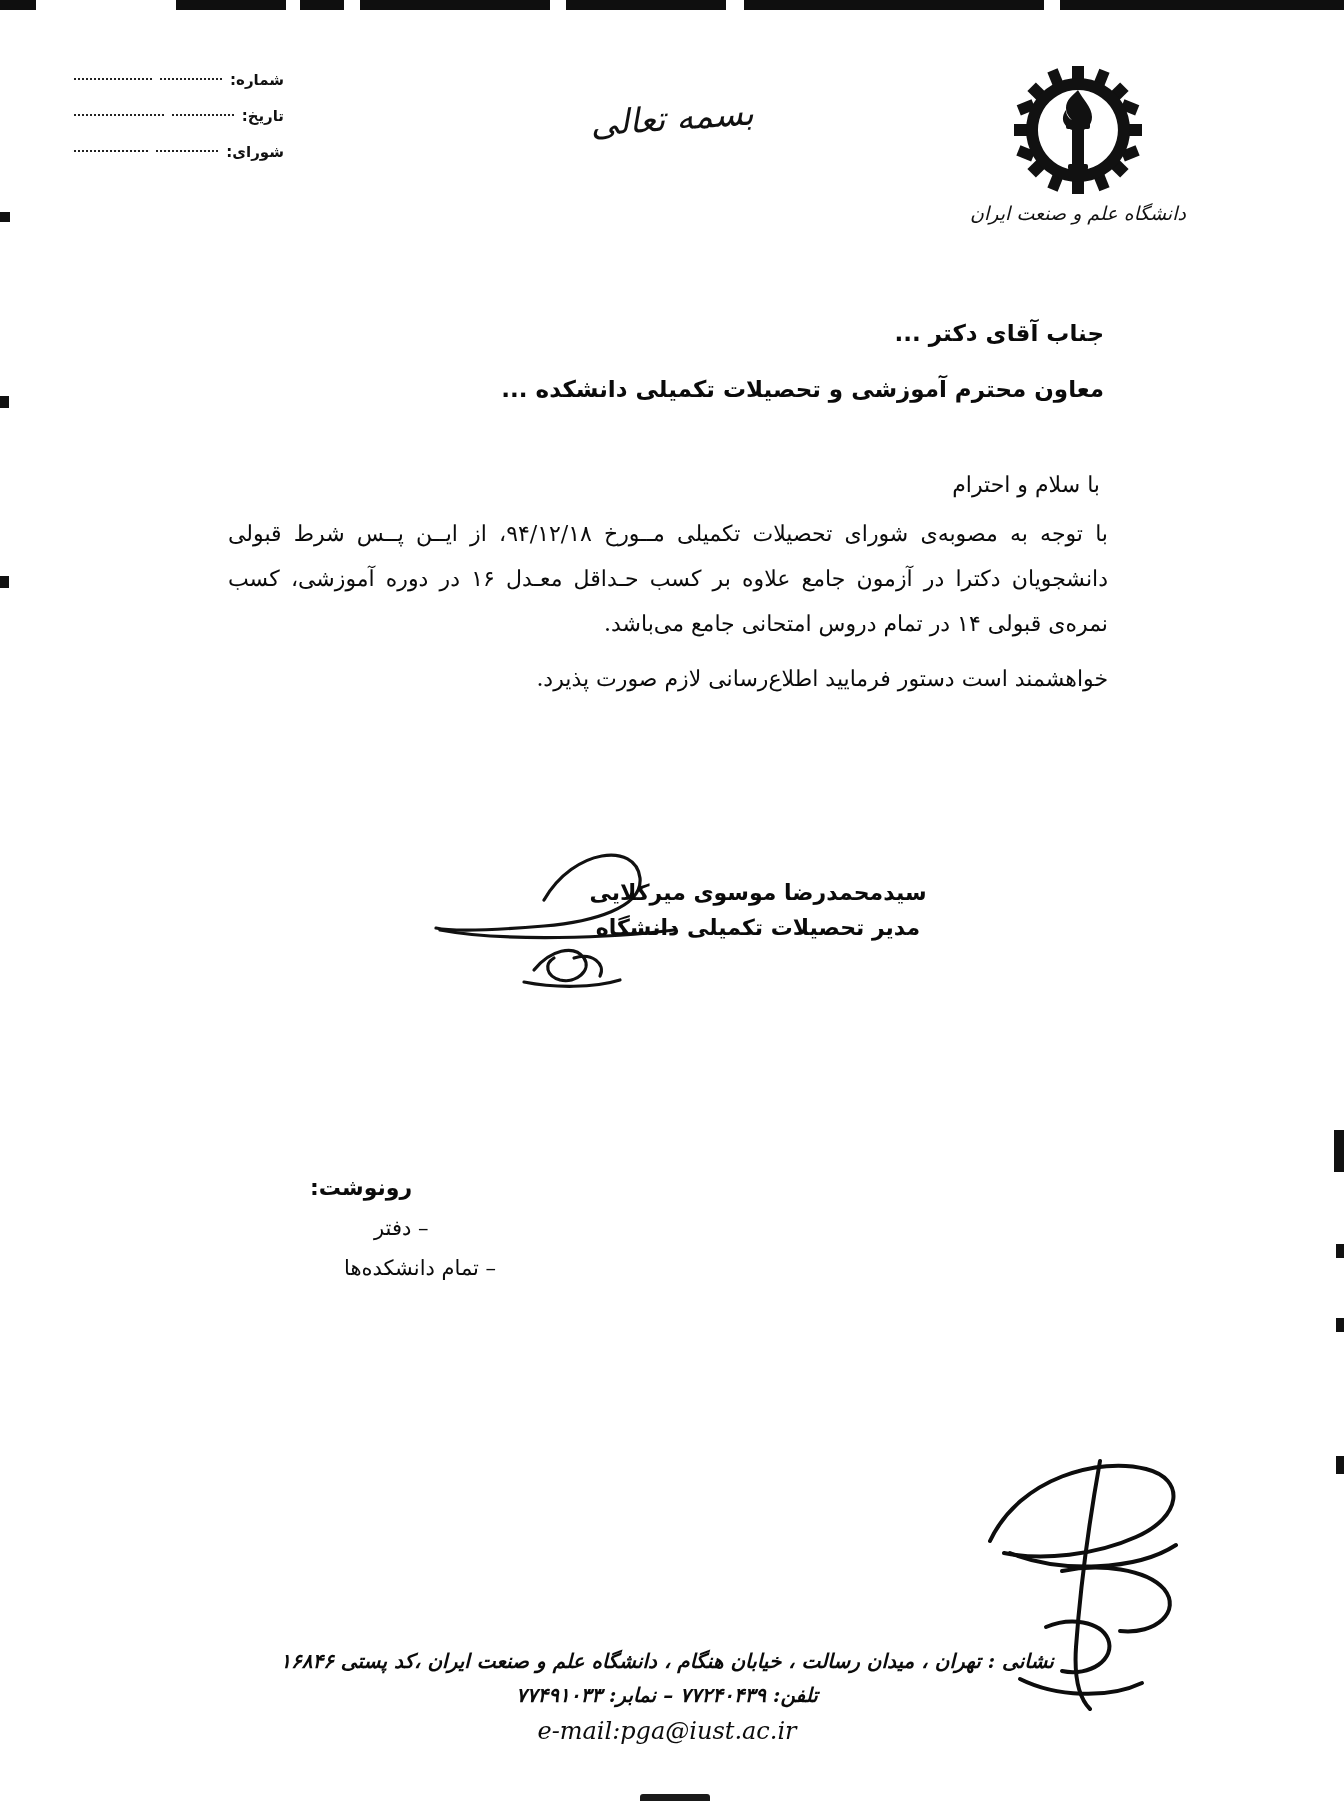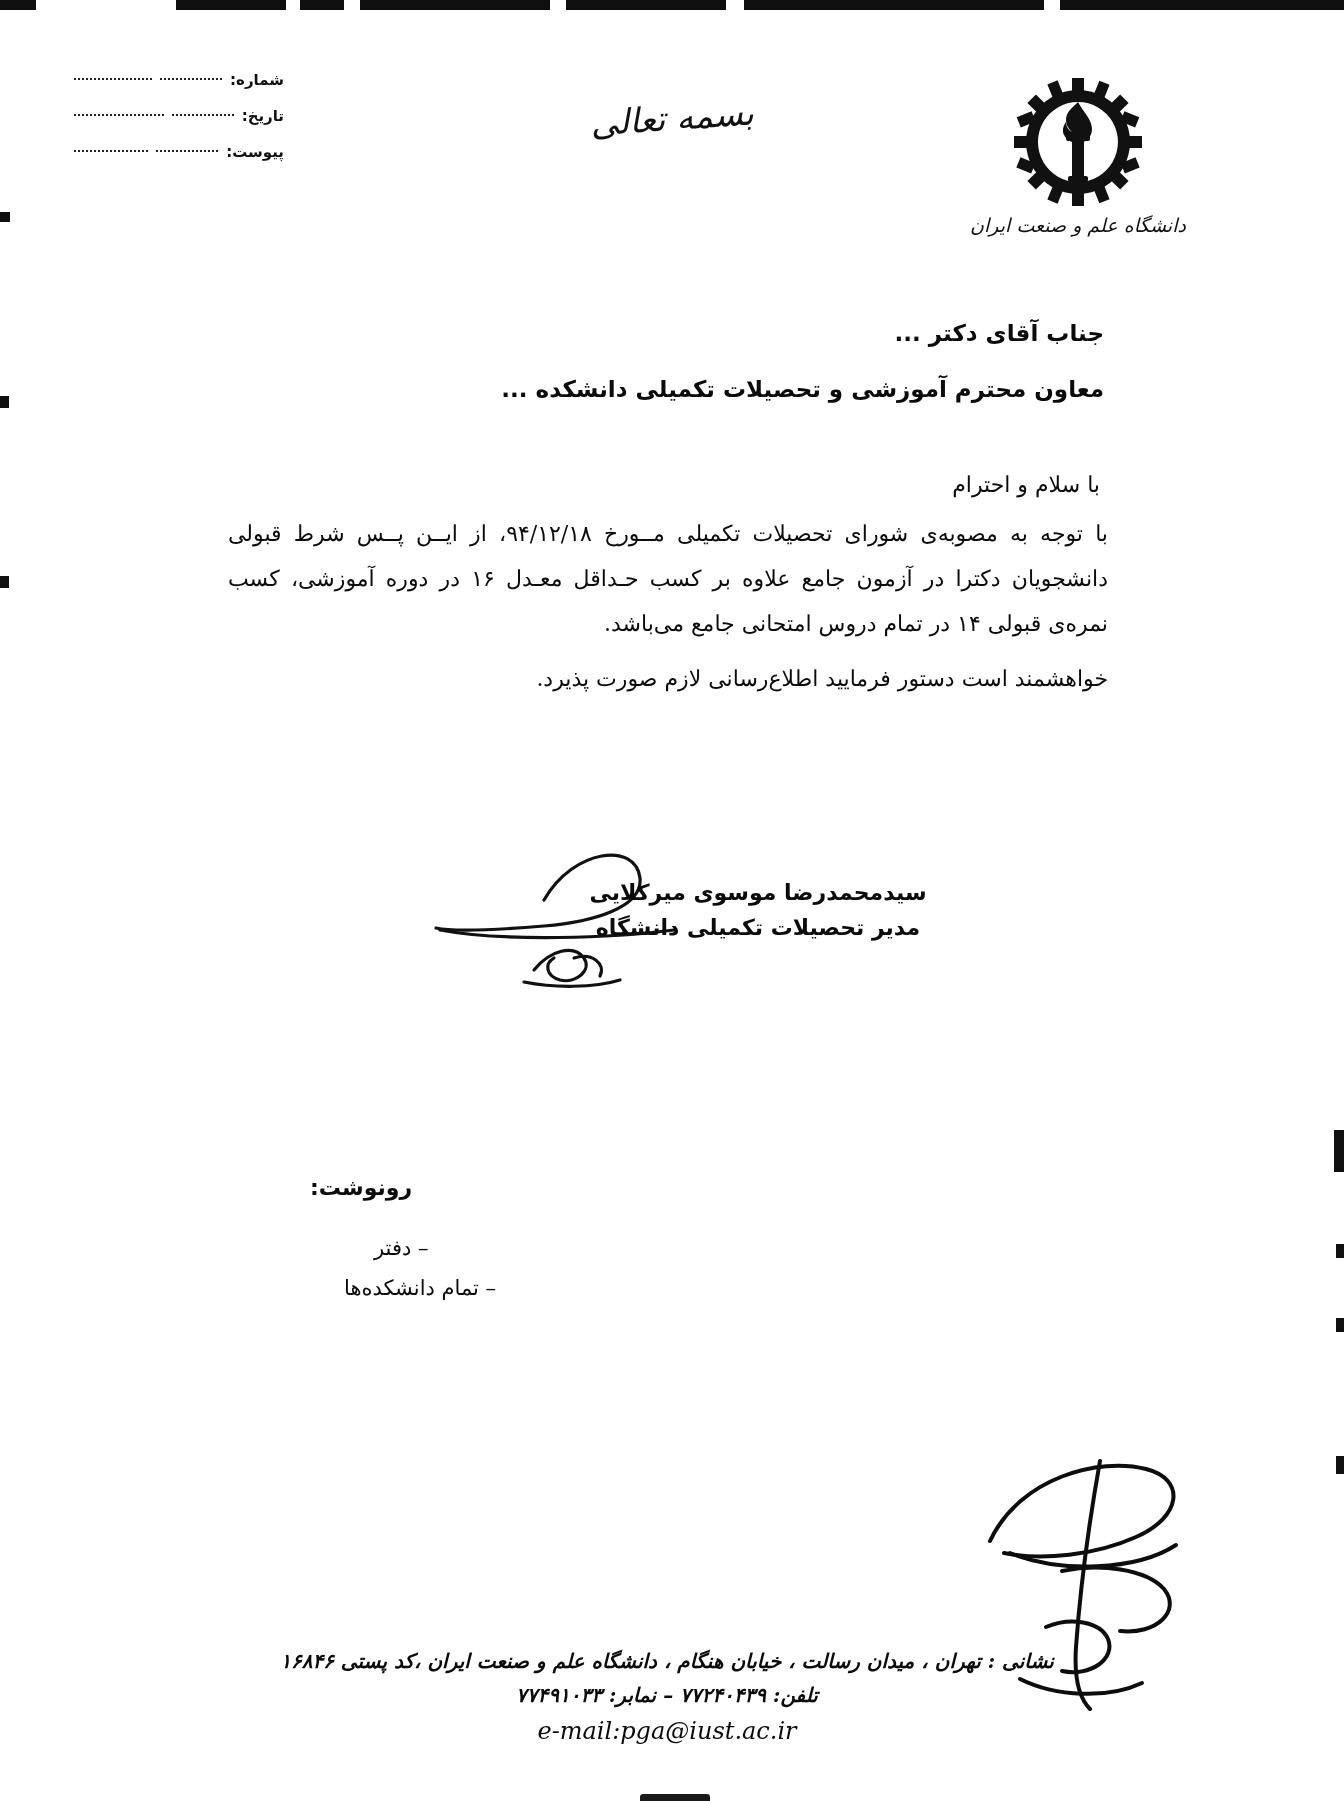--- a/index.html
+++ b/index.html
@@ -88,21 +88,21 @@
     font-family: "DejaVu Serif", "Liberation Serif", serif;
     font-size: 34px;
     color: #111;
     font-style: italic;
     transform: rotate(-4deg);
     letter-spacing: -2px;
   }
 
   .logo-wrap {
     position: absolute;
-    top: 72px;
+    top: 60px;
     left: 968px;
     width: 220px;
     text-align: center;
   }
   .logo-mark {
     width: 140px;
     height: 140px;
     margin: 0 auto;
     display: block;
   }
@@ -199,21 +199,21 @@
     top: 1175px;
     right: 700px;
     width: 420px;
     direction: rtl;
     text-align: left;
     color: #0b0b0b;
   }
   .cc-title {
     font-size: 22px;
     font-weight: 700;
-    margin-bottom: 36px;
+    margin-bottom: 16px;
     text-align: left;
     padding-left: 86px;
   }
   .cc-item {
     font-size: 21px;
     margin-bottom: 16px;
     text-align: left;
     padding-left: 120px;
     font-family: "DejaVu Serif", "Liberation Serif", serif;
   }
@@ -280,21 +280,21 @@
       <span class="meta-label">شماره:</span>
       <span class="meta-line short"></span>
       <span class="meta-line"></span>
     </div>
     <div class="meta-row">
       <span class="meta-label">تاریخ:</span>
       <span class="meta-line short"></span>
       <span class="meta-line"></span>
     </div>
     <div class="meta-row">
-      <span class="meta-label">پیوست:</span>
+      <span class="meta-label">شورای:</span>
       <span class="meta-line short"></span>
       <span class="meta-line"></span>
     </div>
   </div>
 
   <div class="besmeleh">بسمه تعالی</div>
 
   <div class="logo-wrap">
     <svg class="logo-mark" viewBox="0 0 140 140">
       <g fill="#111">

